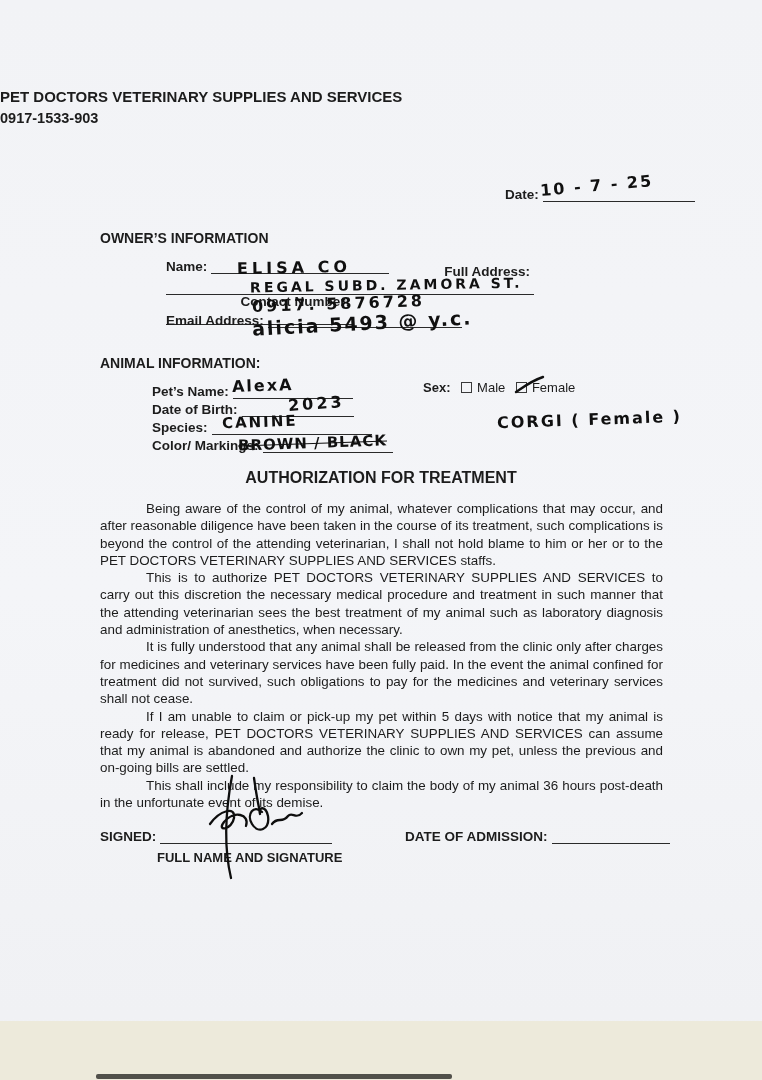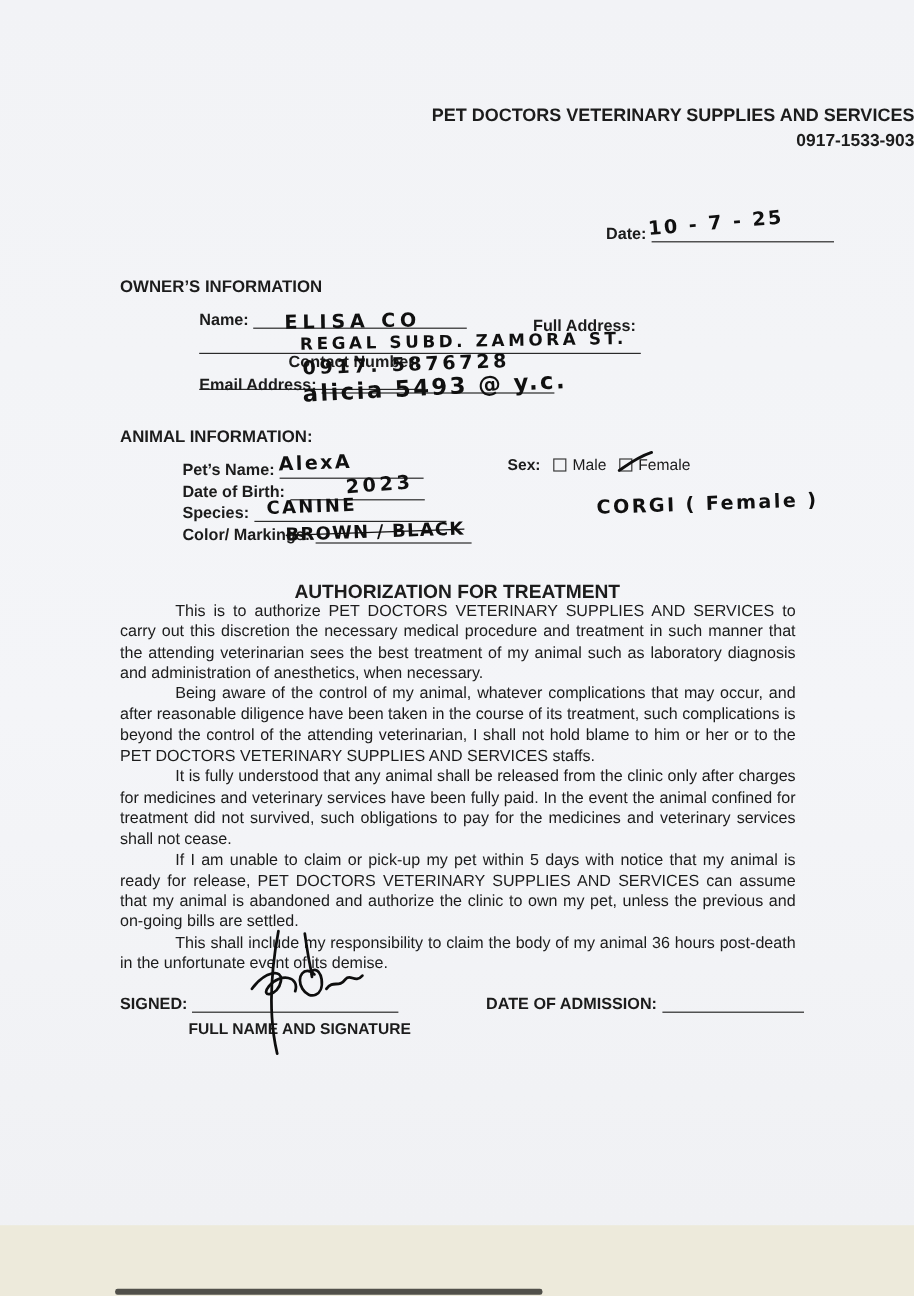--- a/index.html
+++ b/index.html
@@ -5,21 +5,21 @@
   html,body { margin:0; padding:0; background:#e8e8e8; }
   .page {
     position:relative; width:762px; height:1080px; margin:0 auto;
     background:linear-gradient(180deg,#f2f3f6 0%,#f4f5f8 55%,#f0f1f4 94%,#f2f3f5 100%);
     font-family:"Liberation Sans",sans-serif; color:#1c1c1c; overflow:hidden;
   }
   .cream-band { position:absolute; left:0; top:1021px; width:100%; height:59px; background:#edeadb; }
   .bottom-strip { position:absolute; left:96px; top:1074px; width:356px; height:5px; background:#51504a; border-radius:2px; }
 
   
-  .header { position:absolute; top:88px; left:0; width:100%; text-align:right; font-weight:bold; }
+  .header { position:absolute; top:88px; left:0; width:100%; text-align:left; font-weight:bold; }
   .header .clinic { font-size:15px; }
   .header .addr   { font-size:14.5px; margin-top:5px; }
   .header .phone  { font-size:14.5px; margin-top:5px; }
 
   
   .frow { position:absolute; display:flex; align-items:flex-end; font-size:13.5px; font-weight:bold; white-space:nowrap; }
   .flabel { padding-right:4px; }
   .fline { border-bottom:1.6px solid #2a2a2a; height:15px; position:relative; }
 
   .section-title { position:absolute; font-size:14px; font-weight:bold; }
@@ -40,21 +40,21 @@
   .hw-color   { left:238px; top:434px; font-size:15px; letter-spacing:1px; transform:rotate(-2deg); text-decoration:line-through; }
   .hw-breed   { left:497px; top:410px; font-size:16px; letter-spacing:2px; transform:rotate(-2deg); }
 
   
   .sex-group { position:absolute; left:423px; top:380px; font-size:13px; white-space:nowrap; }
   .sex-group .lab { font-weight:bold; }
   .cbox { display:inline-block; width:9px; height:9px; border:1.3px solid #3a3a3a; margin:0 5px 0 7px; vertical-align:-1px; position:relative; }
   .female-check { position:absolute; left:-4px; top:-9px; overflow:visible; }
 
   
-  .auth-title { position:absolute; top:469px; left:0; width:100%; text-align:center; font-weight:bold; font-size:16px;margin-top:16px; }
+  .auth-title { position:absolute; top:469px; left:0; width:100%; text-align:center; font-weight:bold; font-size:16px; }
   .body-text { position:absolute; left:100px; top:500px; width:563px; font-size:13.4px; line-height:17.3px; text-align:justify; }
   .body-text p { margin:0; text-indent:46px; }
 
   
   .caption { position:absolute; left:157px; top:850px; font-size:13px; font-weight:bold; }
   .signature-svg { position:absolute; left:196px; top:772px; pointer-events:none; }
 </style>
 </head>
 <body>
 
@@ -128,22 +128,22 @@
   <span class="hw hw-breed">CORGI ( Female )</span>
 
   <div class="frow" style="left:152px; top:437px;">
     <span class="flabel">Color/ Markings:</span>
     <span class="fline" style="width:130px;"></span>
   </div>
   <span class="hw hw-color">BROWN / BLACK</span>
 
   <div class="auth-title">AUTHORIZATION FOR TREATMENT</div>
   <div class="body-text">
+    <p>Being aware of the control of my animal, whatever complications that may occur, and after reasonable diligence have been taken in the course of its treatment, such complications is beyond the control of the attending veterinarian, I shall not hold blame to him or her or to the PET DOCTORS VETERINARY SUPPLIES AND SERVICES staffs.</p>
     <p>This is to authorize PET DOCTORS VETERINARY SUPPLIES AND SERVICES to carry out this discretion the necessary medical procedure and treatment in such manner that the attending veterinarian sees the best treatment of my animal such as laboratory diagnosis and administration of anesthetics, when necessary.</p>
-    <p>Being aware of the control of my animal, whatever complications that may occur, and after reasonable diligence have been taken in the course of its treatment, such complications is beyond the control of the attending veterinarian, I shall not hold blame to him or her or to the PET DOCTORS VETERINARY SUPPLIES AND SERVICES staffs.</p>
     <p>It is fully understood that any animal shall be released from the clinic only after charges for medicines and veterinary services have been fully paid. In the event the animal confined for treatment did not survived, such obligations to pay for the medicines and veterinary services shall not cease.</p>
     <p>If I am unable to claim or pick-up my pet within 5 days with notice that my animal is ready for release, PET DOCTORS VETERINARY SUPPLIES AND SERVICES can assume that my animal is abandoned and authorize the clinic to own my pet, unless the previous and on-going bills are settled.</p>
     <p>This shall include my responsibility to claim the body of my animal 36 hours post-death in the unfortunate event of its demise.</p>
   </div>
 
   <div class="frow" style="left:100px; top:828px;">
     <span class="flabel">SIGNED:</span>
     <span class="fline" style="width:172px;"></span>
   </div>
   <div class="caption">FULL NAME AND SIGNATURE</div>

